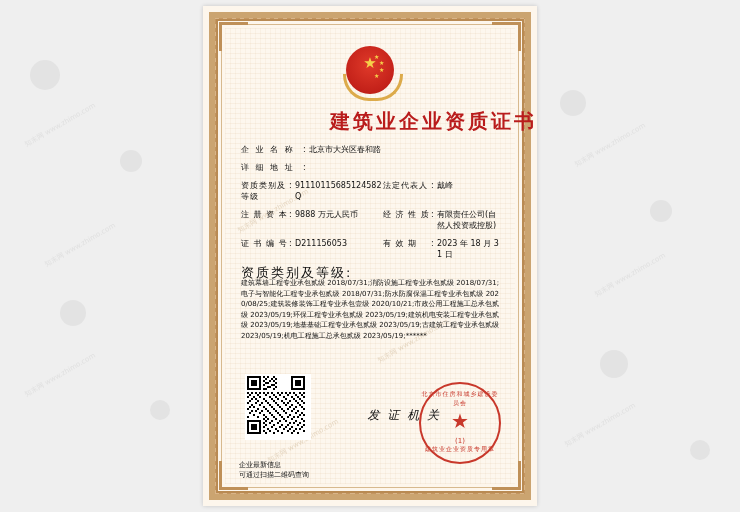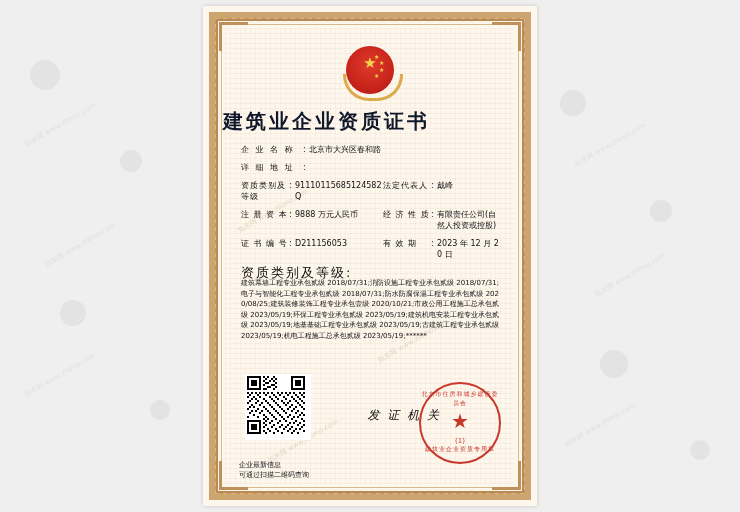--- a/index.html
+++ b/index.html
@@ -70,24 +70,23 @@
   .emblem .s2{left:39px;top:14px;}
   .emblem .s3{left:39px;top:21px;}
   .emblem .s4{left:34px;top:27px;}
   .emblem .wheat{
     position:absolute;left:3px;top:28px;width:54px;height:24px;
     border-bottom:3px solid #d9a33a;border-left:3px solid #d9a33a;border-right:3px solid #d9a33a;
     border-radius:0 0 26px 26px;opacity:.9;
   }
 
   .title{
-    position:absolute;left:0;right:0;top:102px;text-align:left;
-    font-size:20px;letter-spacing:3px;color:#0f172a;font-weight:bold;
+    position:absolute;left:0;right:0;top:102px;text-align:right;
+    font-size:20px;letter-spacing:3px;color:#b91c1c;font-weight:bold;
     font-family:"DejaVu Sans","Liberation Sans",sans-serif;
-    padding-left:20px;
   }
 
   .fields{
     position:absolute;left:38px;top:138px;width:262px;
     font-size:8px;color:#111;
   }
   .row{display:flex;align-items:flex-start;margin-bottom:7px;line-height:11px;}
   .lbl{
     width:62px;flex:0 0 62px;letter-spacing:2px;color:#111;
   }
@@ -235,21 +234,21 @@
 
       <div class="row2">
         <div class="half-l">
           <div class="lbl-s">证 书 编 号</div>
           <div class="colon">:</div>
           <div class="val-s">D211156053</div>
         </div>
         <div class="half-r">
           <div class="lbl-s">有 效 期</div>
           <div class="colon">:</div>
-          <div class="val-s">2023 年 12 月 20 日</div>
+          <div class="val-s">2023 年 18 月 31 日</div>
         </div>
       </div>
 
     </div>
 
     <div class="scope-title">资质类别及等级:</div>
     <div class="scope-body">建筑幕墙工程专业承包贰级 2018/07/31;消防设施工程专业承包贰级 2018/07/31;电子与智能化工程专业承包贰级 2018/07/31;防水防腐保温工程专业承包贰级 2020/08/25;建筑装修装饰工程专业承包壹级 2020/10/21;市政公用工程施工总承包贰级 2023/05/19;环保工程专业承包贰级 2023/05/19;建筑机电安装工程专业承包贰级 2023/05/19;地基基础工程专业承包贰级 2023/05/19;古建筑工程专业承包贰级 2023/05/19;机电工程施工总承包贰级 2023/05/19;******</div>
 
     <div class="qr">
       <svg width="58" height="58" viewBox="0 0 29 29" shape-rendering="crispEdges">

